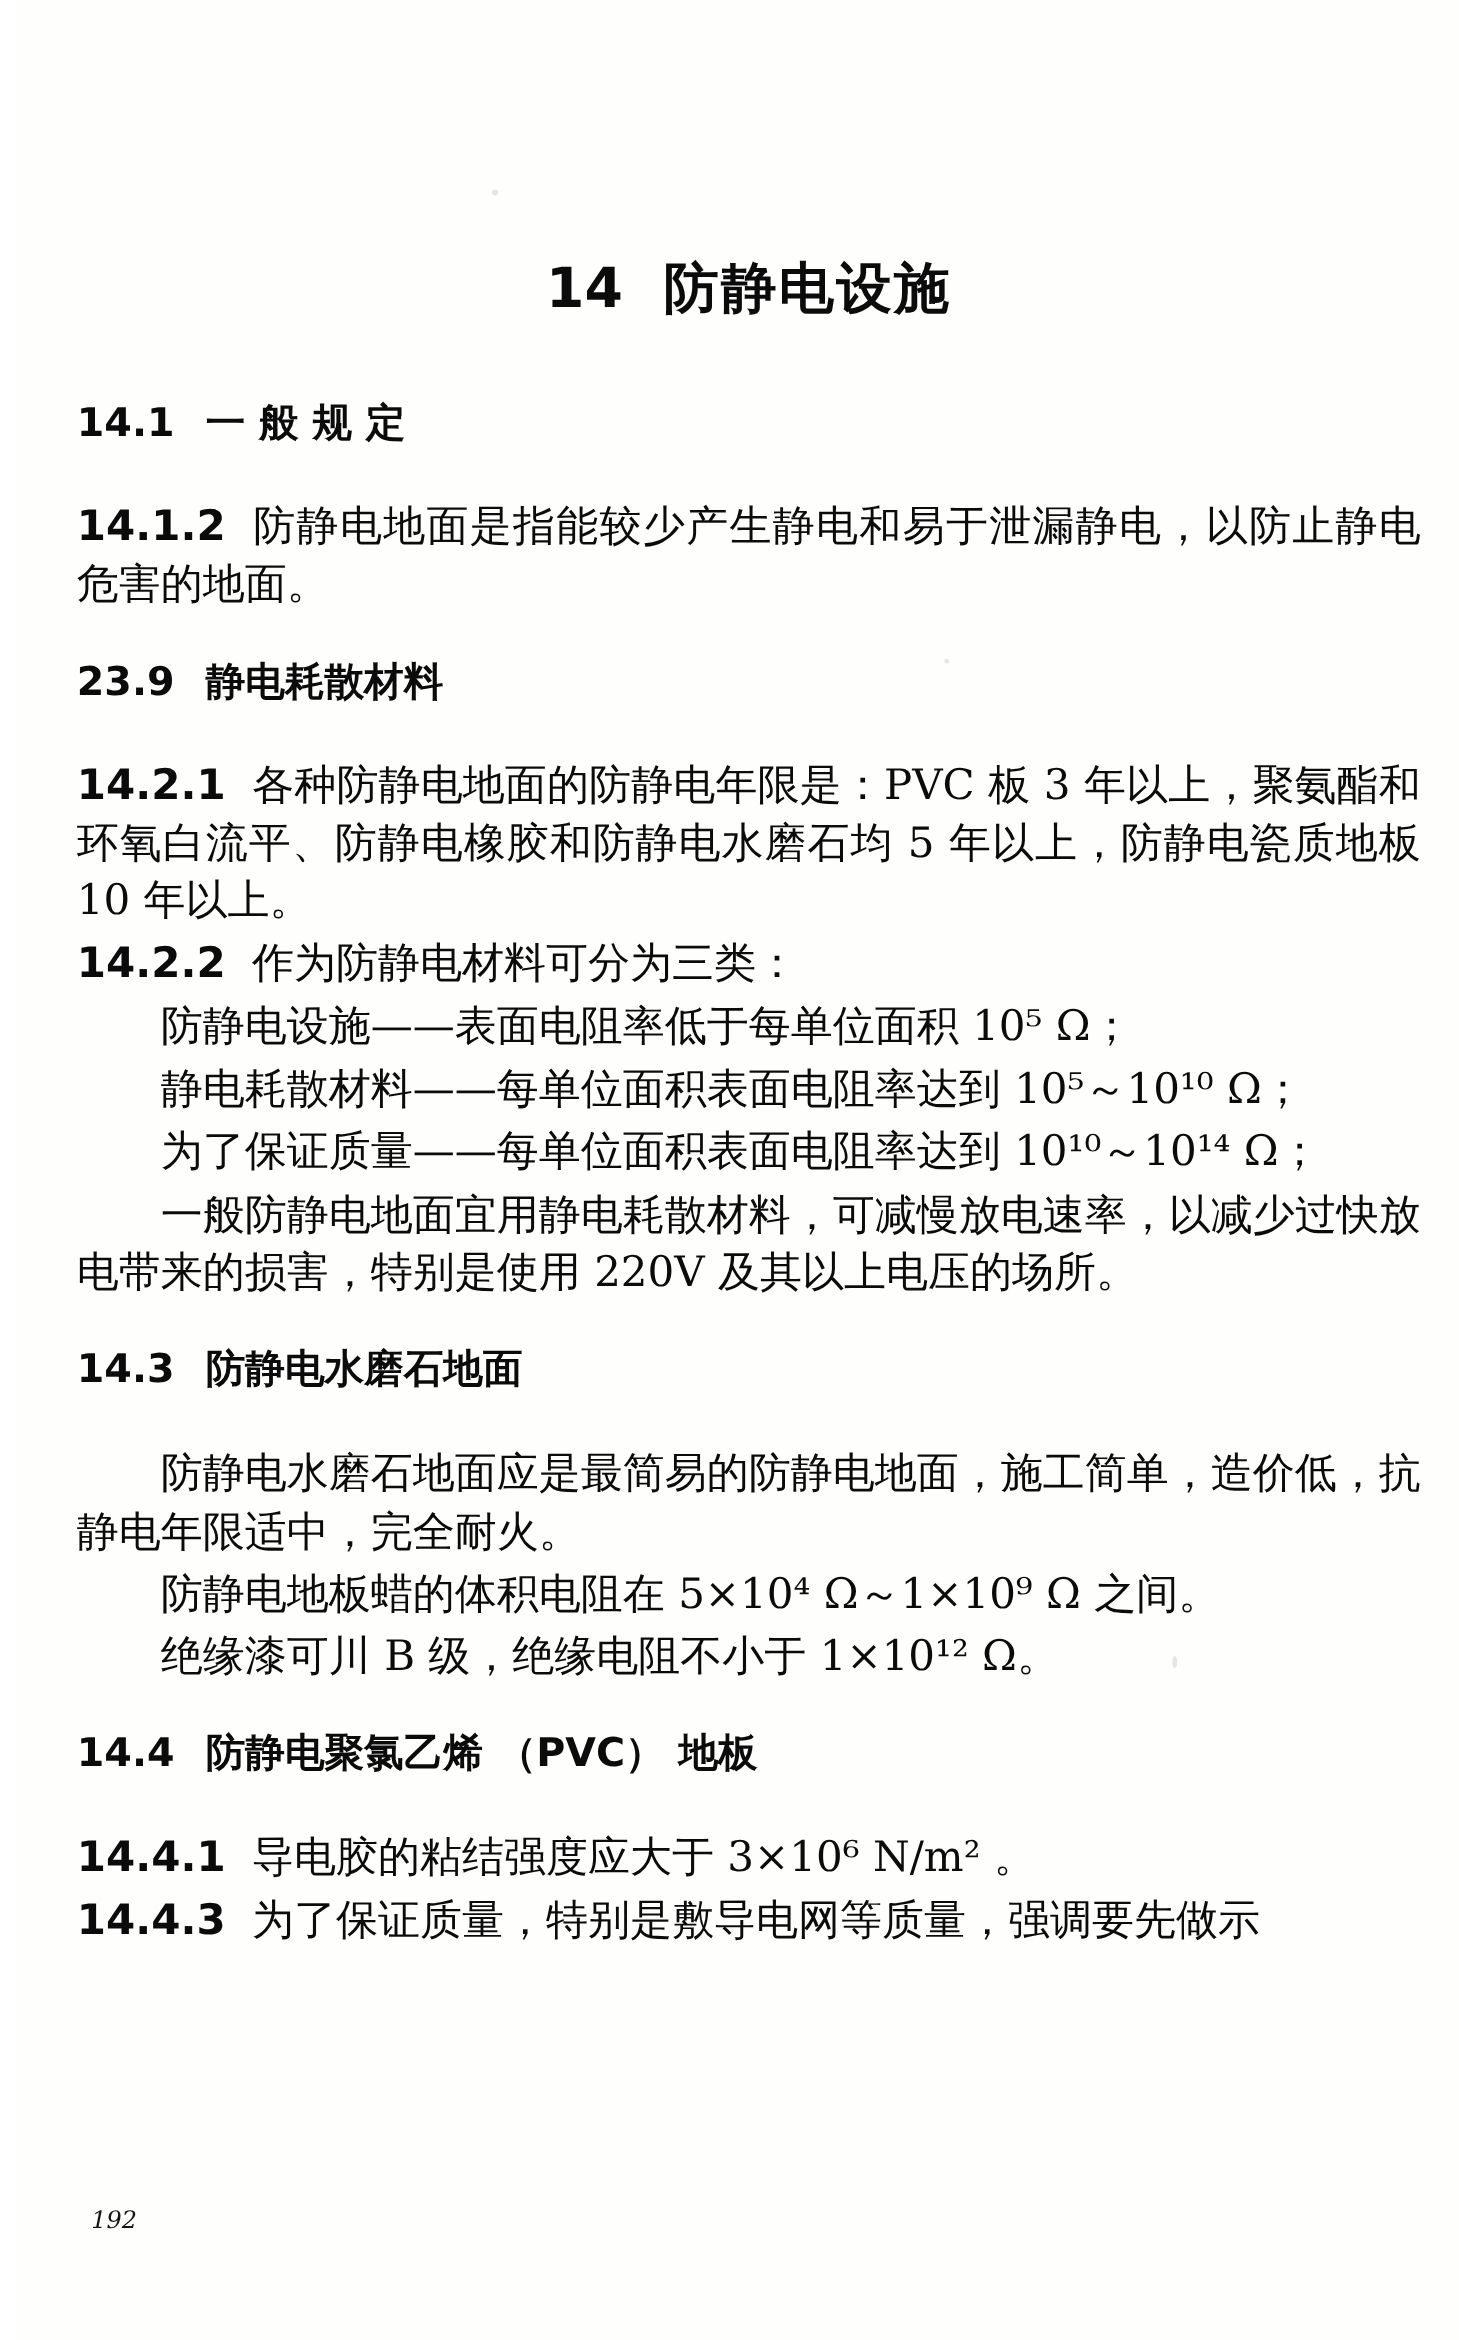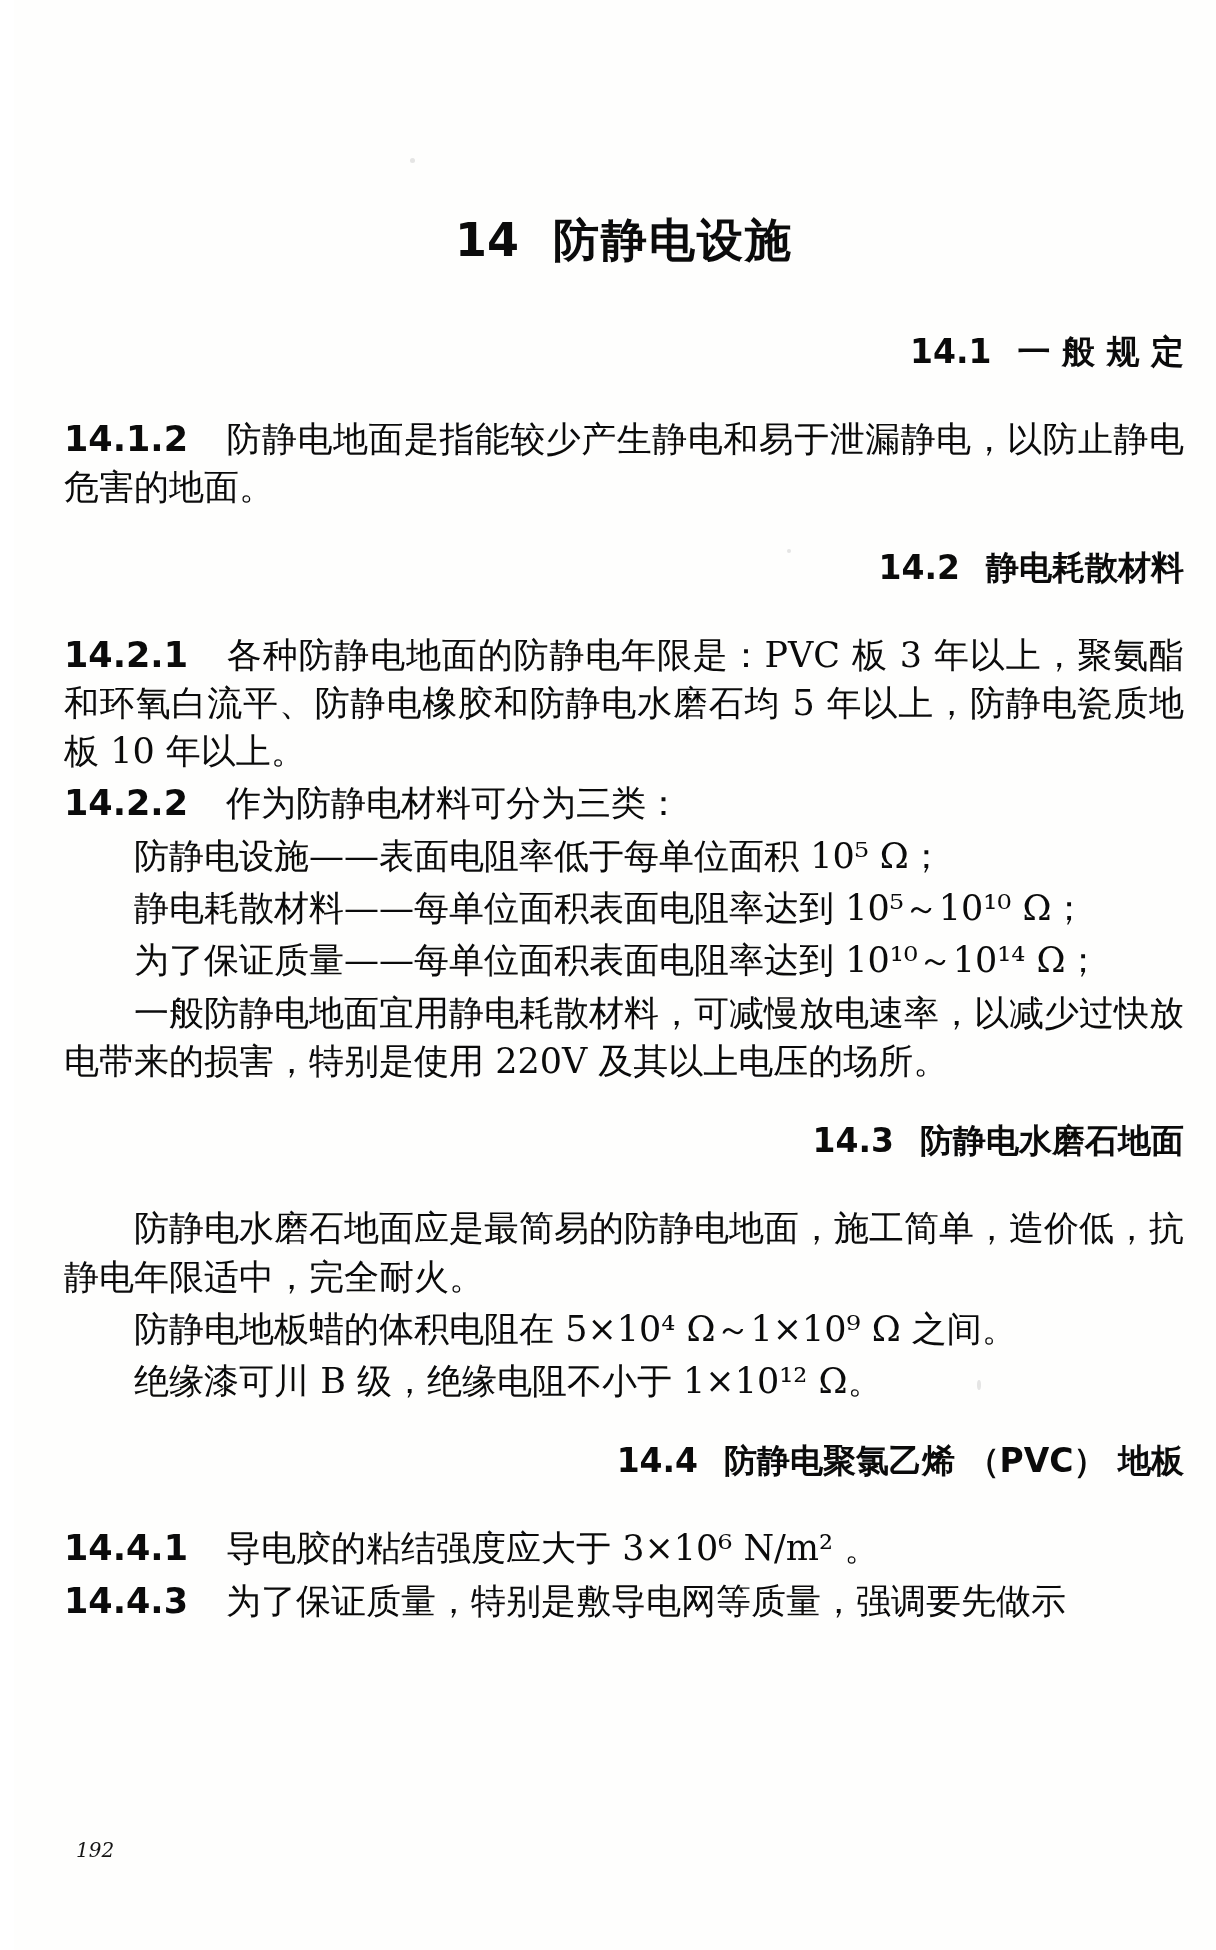--- a/index.html
+++ b/index.html
@@ -38,39 +38,39 @@
     letter-spacing: 2px;
     font-family: "DejaVu Sans", "Liberation Sans", sans-serif;
   }
   h1.chapter-title .num {
     letter-spacing: 0;
     margin-right: 34px;
   }
   h2.section-title {
     font-size: 33px;
     font-weight: bold;
-    text-align: right;
+    text-align: left;
     margin: 0 0 40px 0;
     font-family: "DejaVu Sans", "Liberation Sans", sans-serif;
   }
   h2.section-title .num { margin-right: 26px; }
 
   p {
     margin: 0 0 4px 0;
     font-size: 35px;
     line-height: 1.38;
     text-align: justify;
     text-justify: inter-ideograph;
   }
   p.clause { text-indent: 0; }
   p.indent { text-indent: 2.0em; }
   .clause-num {
     font-weight: bold;
     font-family: "DejaVu Sans", "Liberation Sans", sans-serif;
-    margin-right: 38px;
+    margin-right: 22px;
   }
   .gap-lg { height: 30px; }
 
   .pagenum {
     position: absolute;
     left: 62px;
     top: 1838px;
     font-size: 20px;
     font-style: italic;
     font-family: "DejaVu Serif", "Liberation Serif", serif;
@@ -104,21 +104,21 @@
       <span class="num">14.1</span><span class="txt">一 般 规 定</span>
     </h2>
 
     <p class="clause">
       <span class="clause-num">14.1.2</span><span>防静电地面是指能较少产生静电和易于泄漏静电，以防止静电危害的地面。</span>
     </p>
 
     <div class="gap-lg"></div>
 
     <h2 class="section-title">
-      <span class="num">14.2</span><span class="txt">静电耗散材料</span>
+      <span class="num">23.9</span><span class="txt">静电耗散材料</span>
     </h2>
 
     <p class="clause">
       <span class="clause-num">14.2.1</span><span>各种防静电地面的防静电年限是：PVC 板 3 年以上，聚氨酯和环氧白流平、防静电橡胶和防静电水磨石均 5 年以上，防静电瓷质地板 10 年以上。</span>
     </p>
 
     <p class="clause">
       <span class="clause-num">14.2.2</span><span>作为防静电材料可分为三类：</span>
     </p>
 

